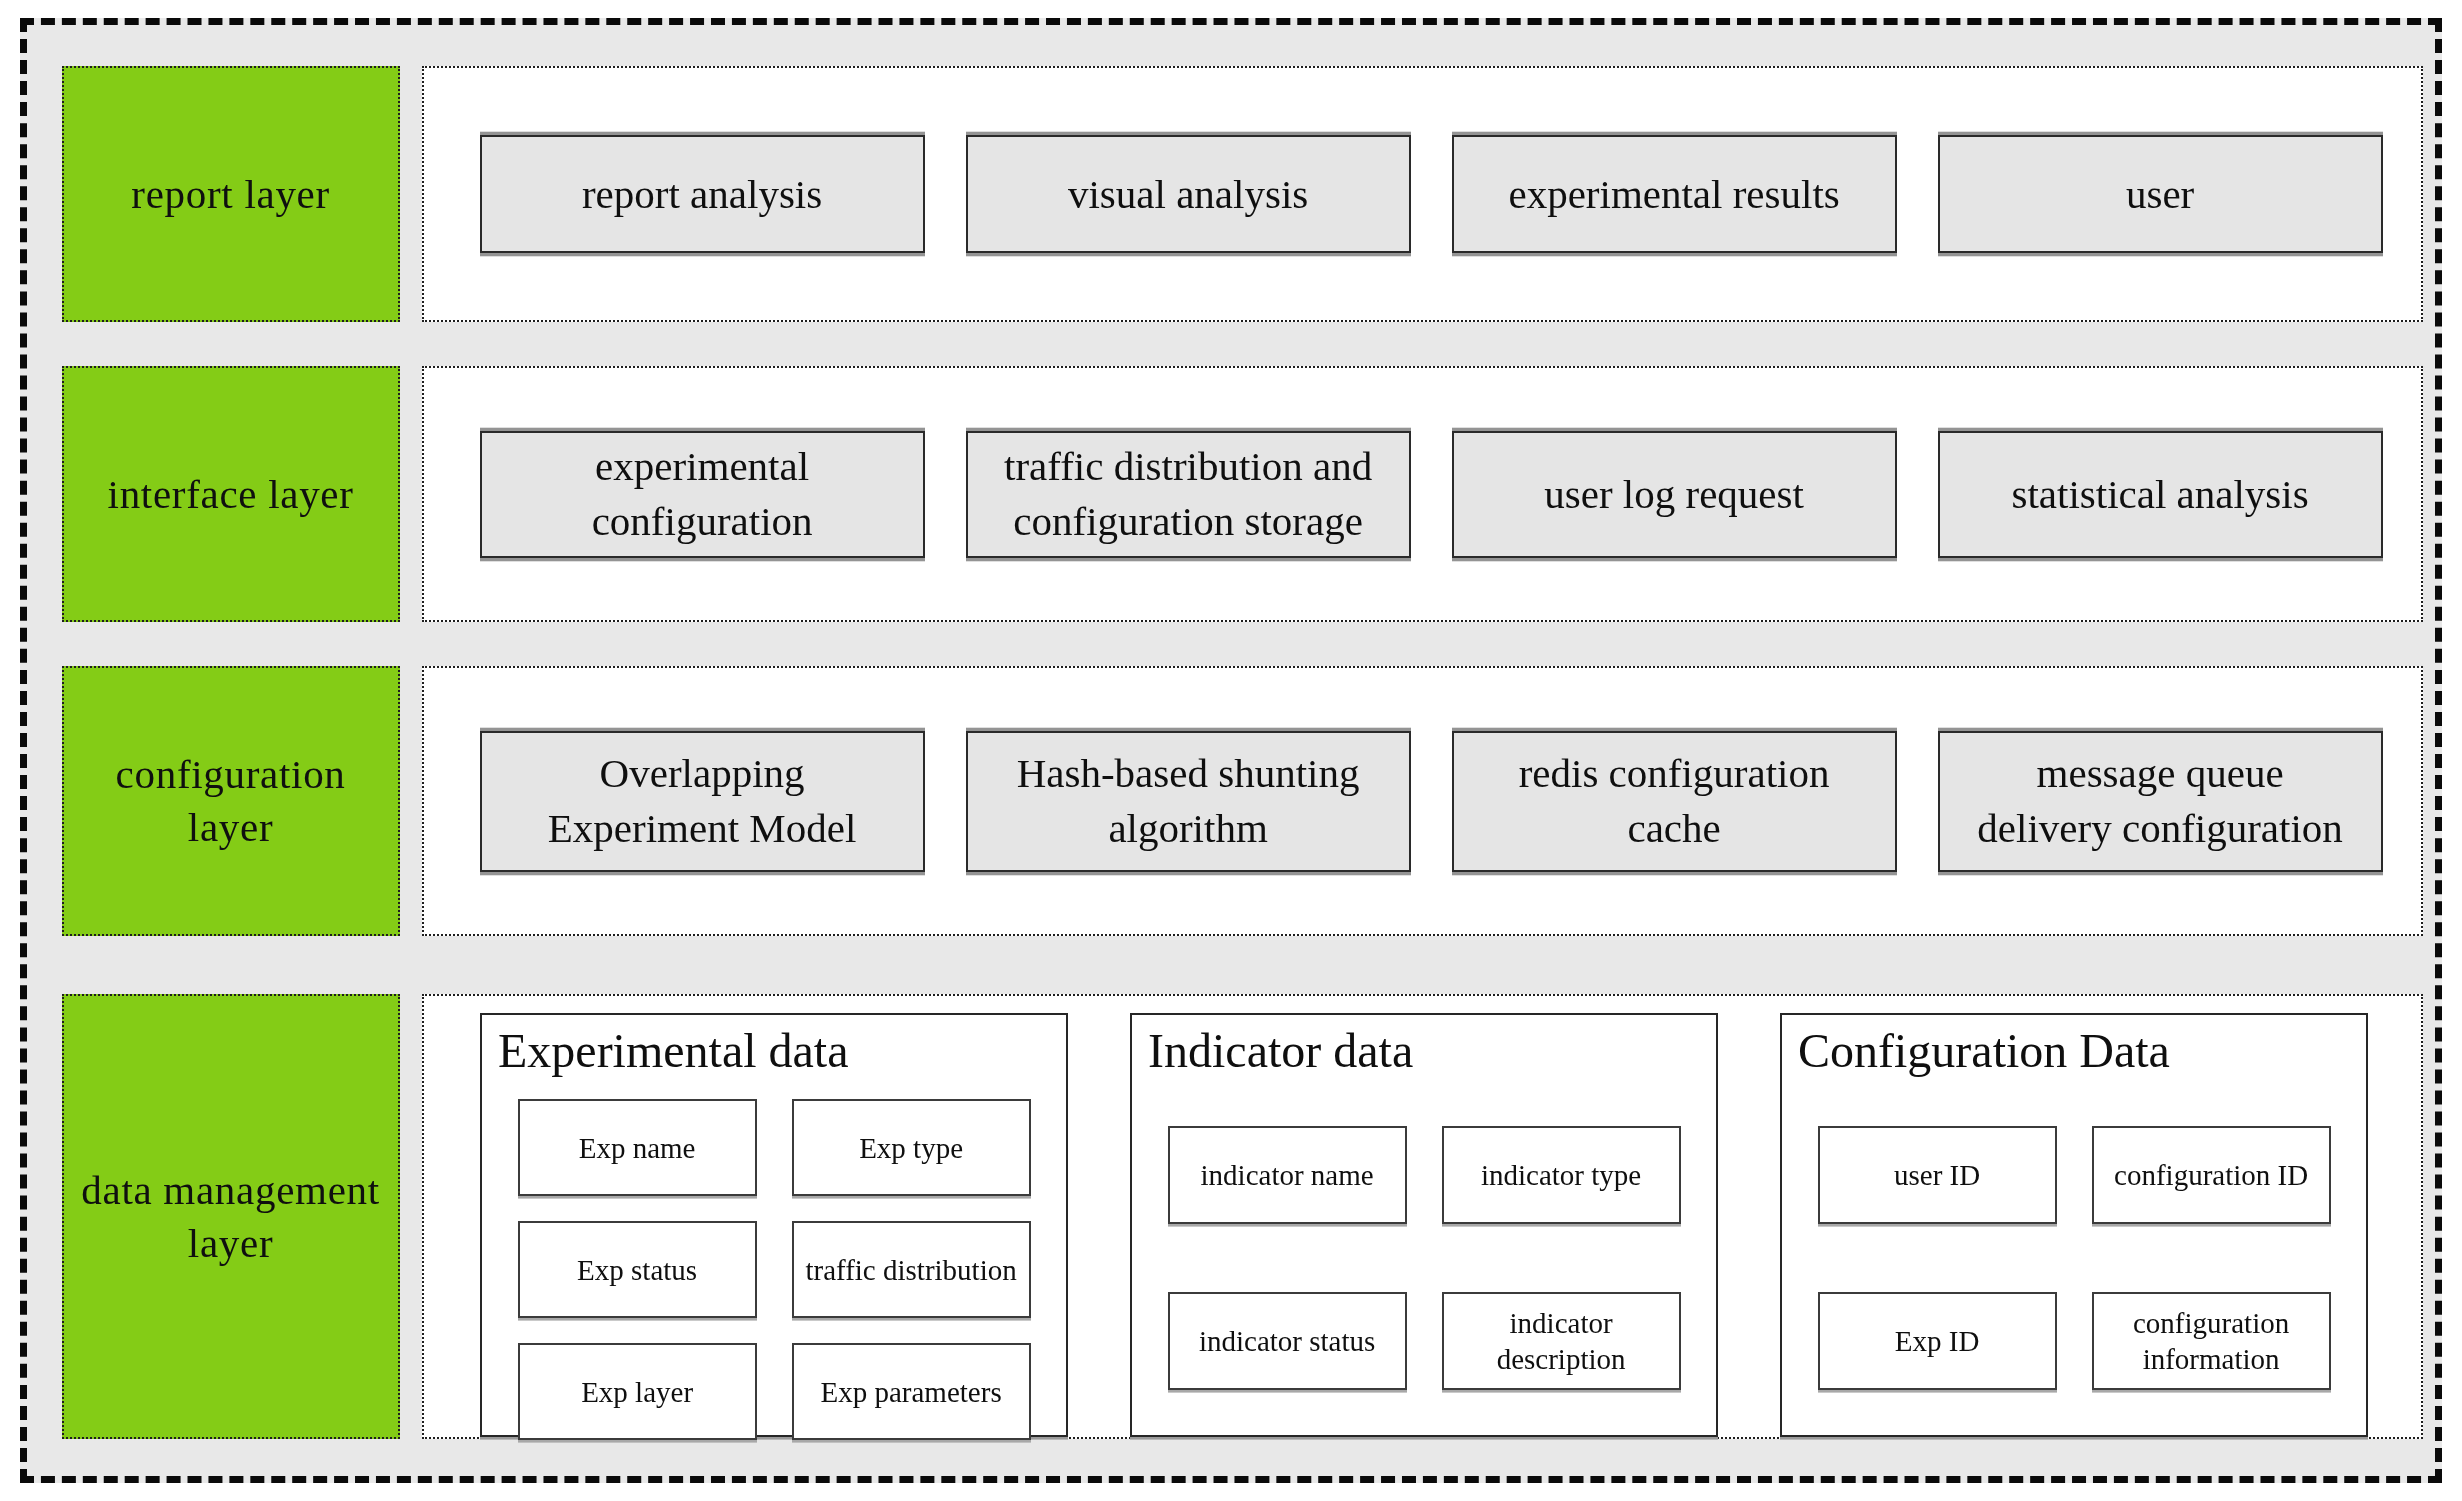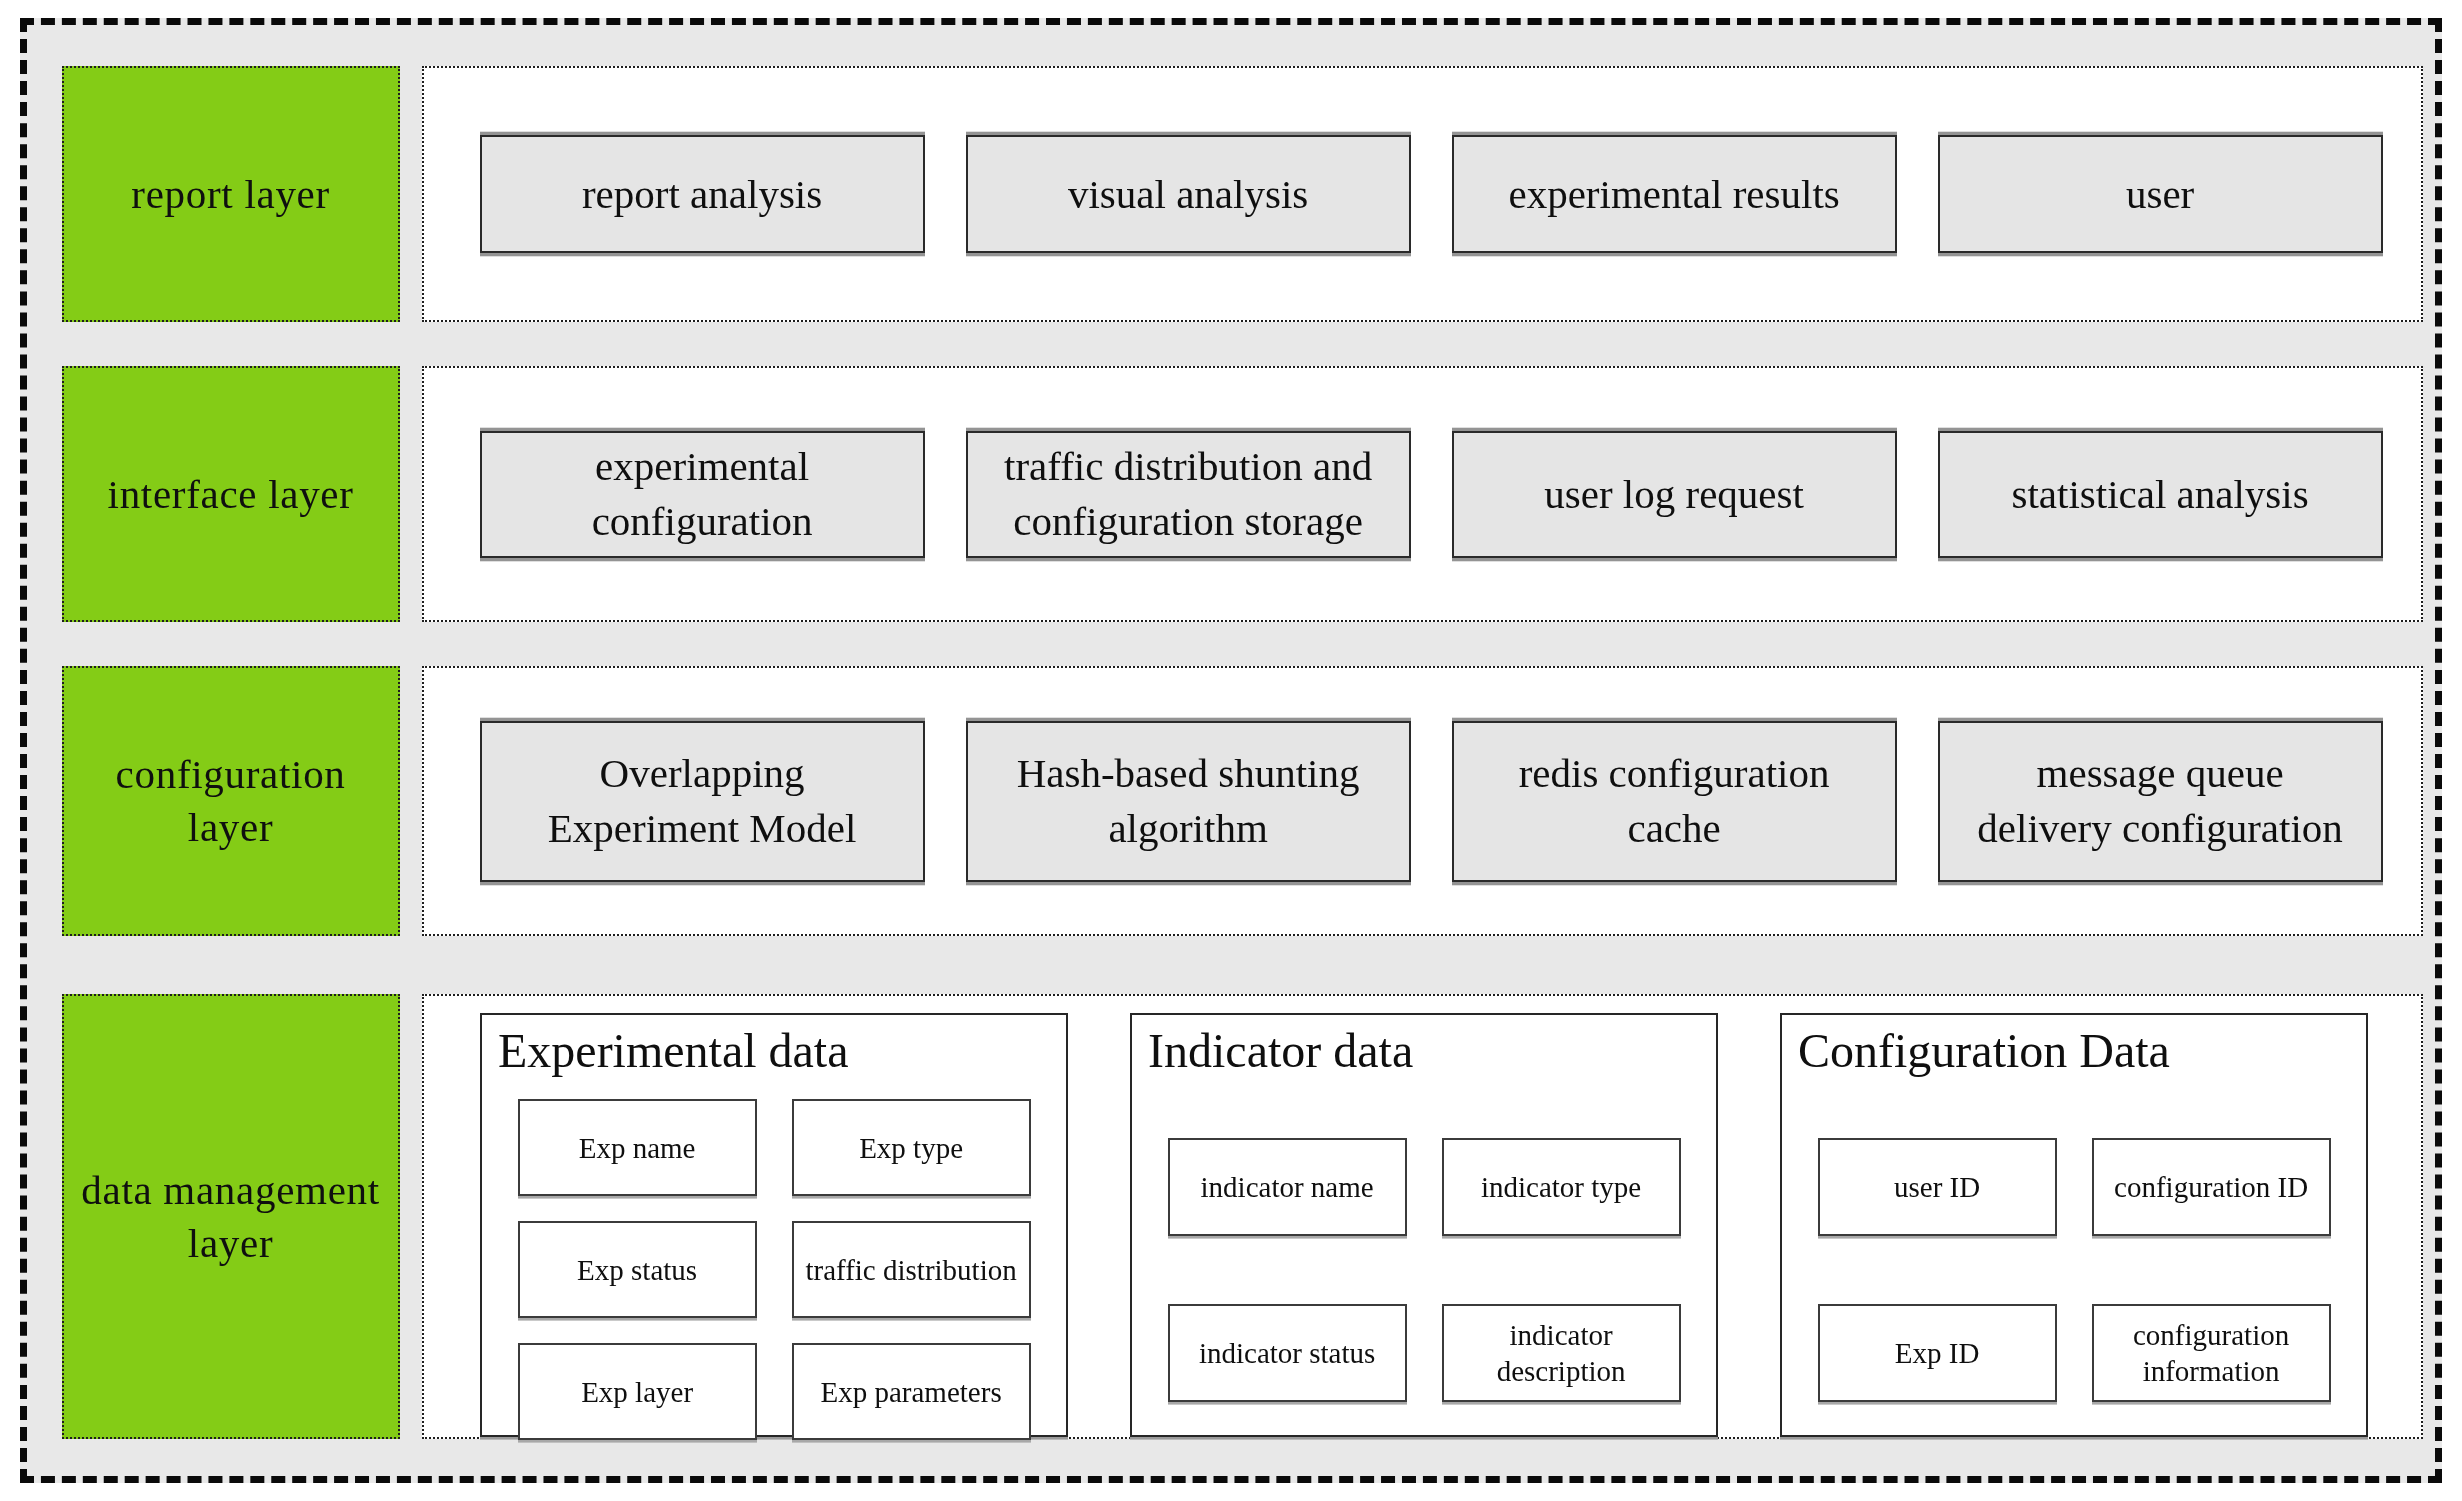--- a/index.html
+++ b/index.html
@@ -66,21 +66,21 @@
     align-items: center;
     justify-content: center;
     text-align: center;
     font-size: 41px;
     line-height: 1.35;
     padding: 0 31px;
     flex: 0 0 auto;
   }
   .box-h1 { height: 118px; }
   .box-h2 { height: 127px; }
-  .box-h3 { height: 161px; }
+  .box-h3 { height: 141px; }
 
   .groups-row {
     display: flex;
     align-items: flex-end;
     height: 100%;
     padding: 29px 0 0 56px;
     gap: 62px;
   }
 
   .group-box {
@@ -98,21 +98,21 @@
     margin-left: -19.6px;
     white-space: nowrap;
   }
 
   .field-grid {
     display: grid;
     grid-template-columns: 239px 239px;
     column-gap: 35px;
   }
   .grid-3rows { margin-top: 21px; row-gap: 25px; }
-  .grid-2rows { margin-top: 60px; row-gap: 68px; }
+  .grid-2rows { margin-top: 48px; row-gap: 68px; }
 
   .field-box {
     height: 98px;
     background: #ffffff;
     border: 2px solid #3b3b3b;
     box-shadow: 0 2.6px 0 0 #a8a8a8;
     display: flex;
     align-items: center;
     justify-content: center;
     text-align: center;

